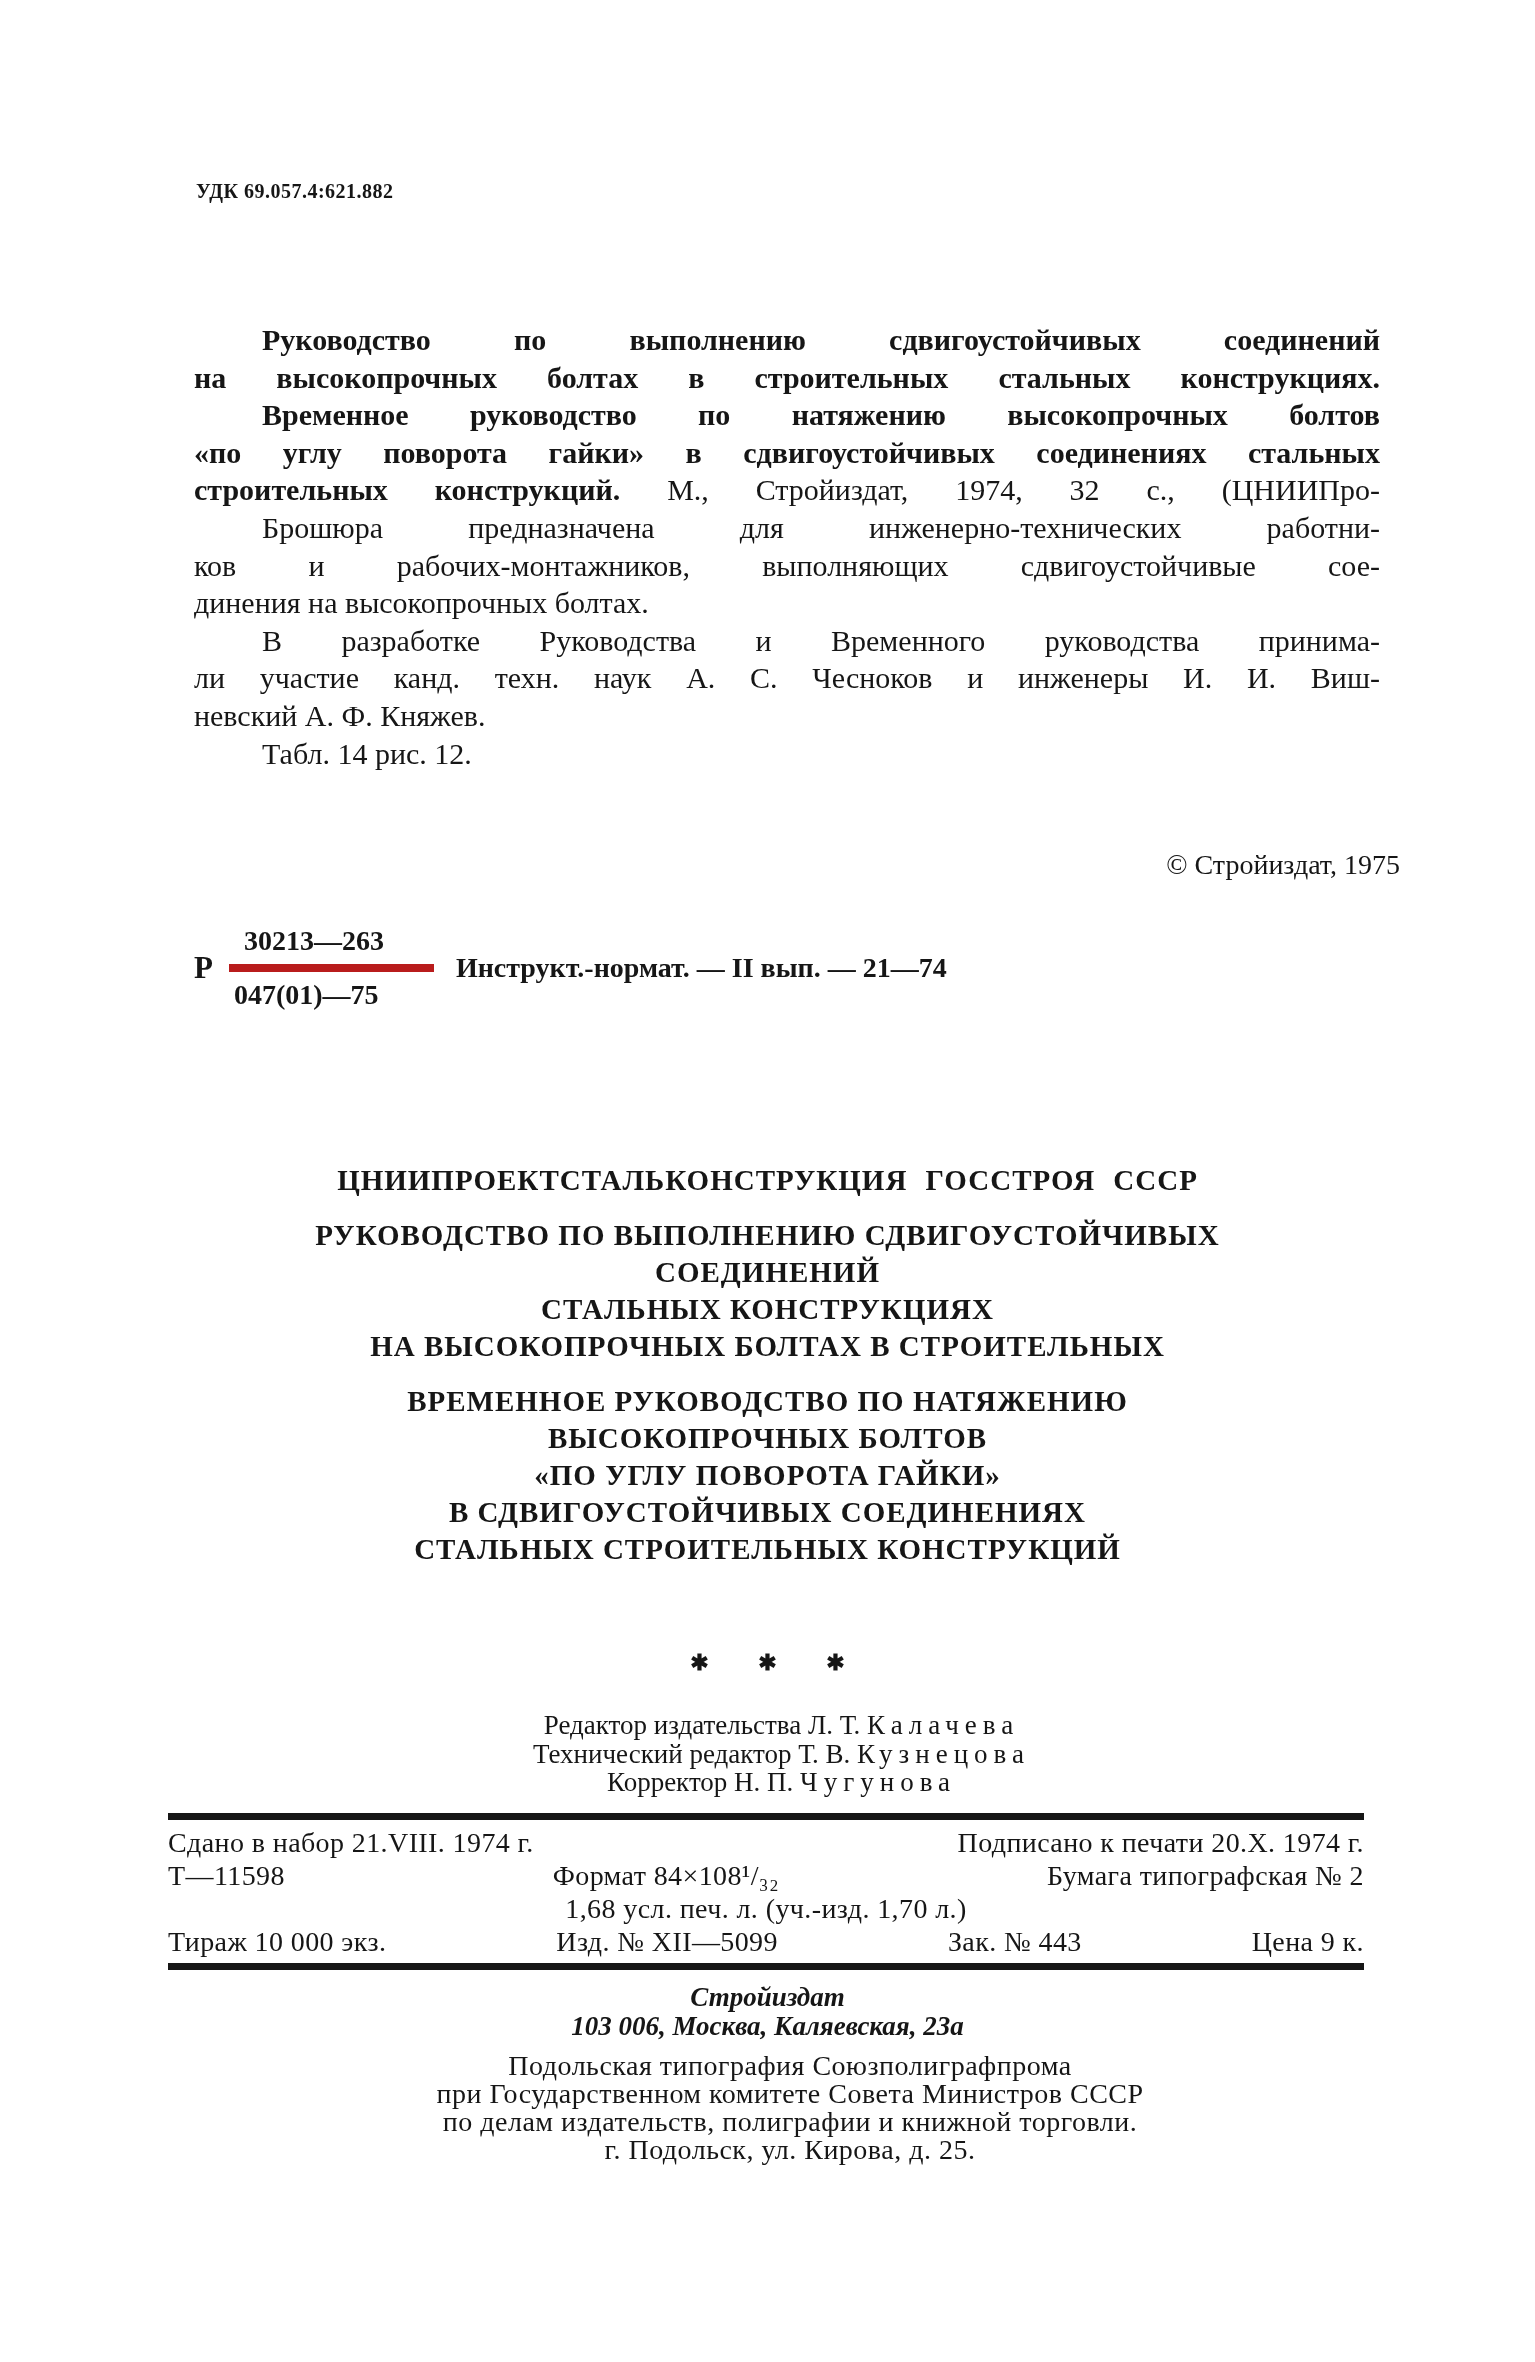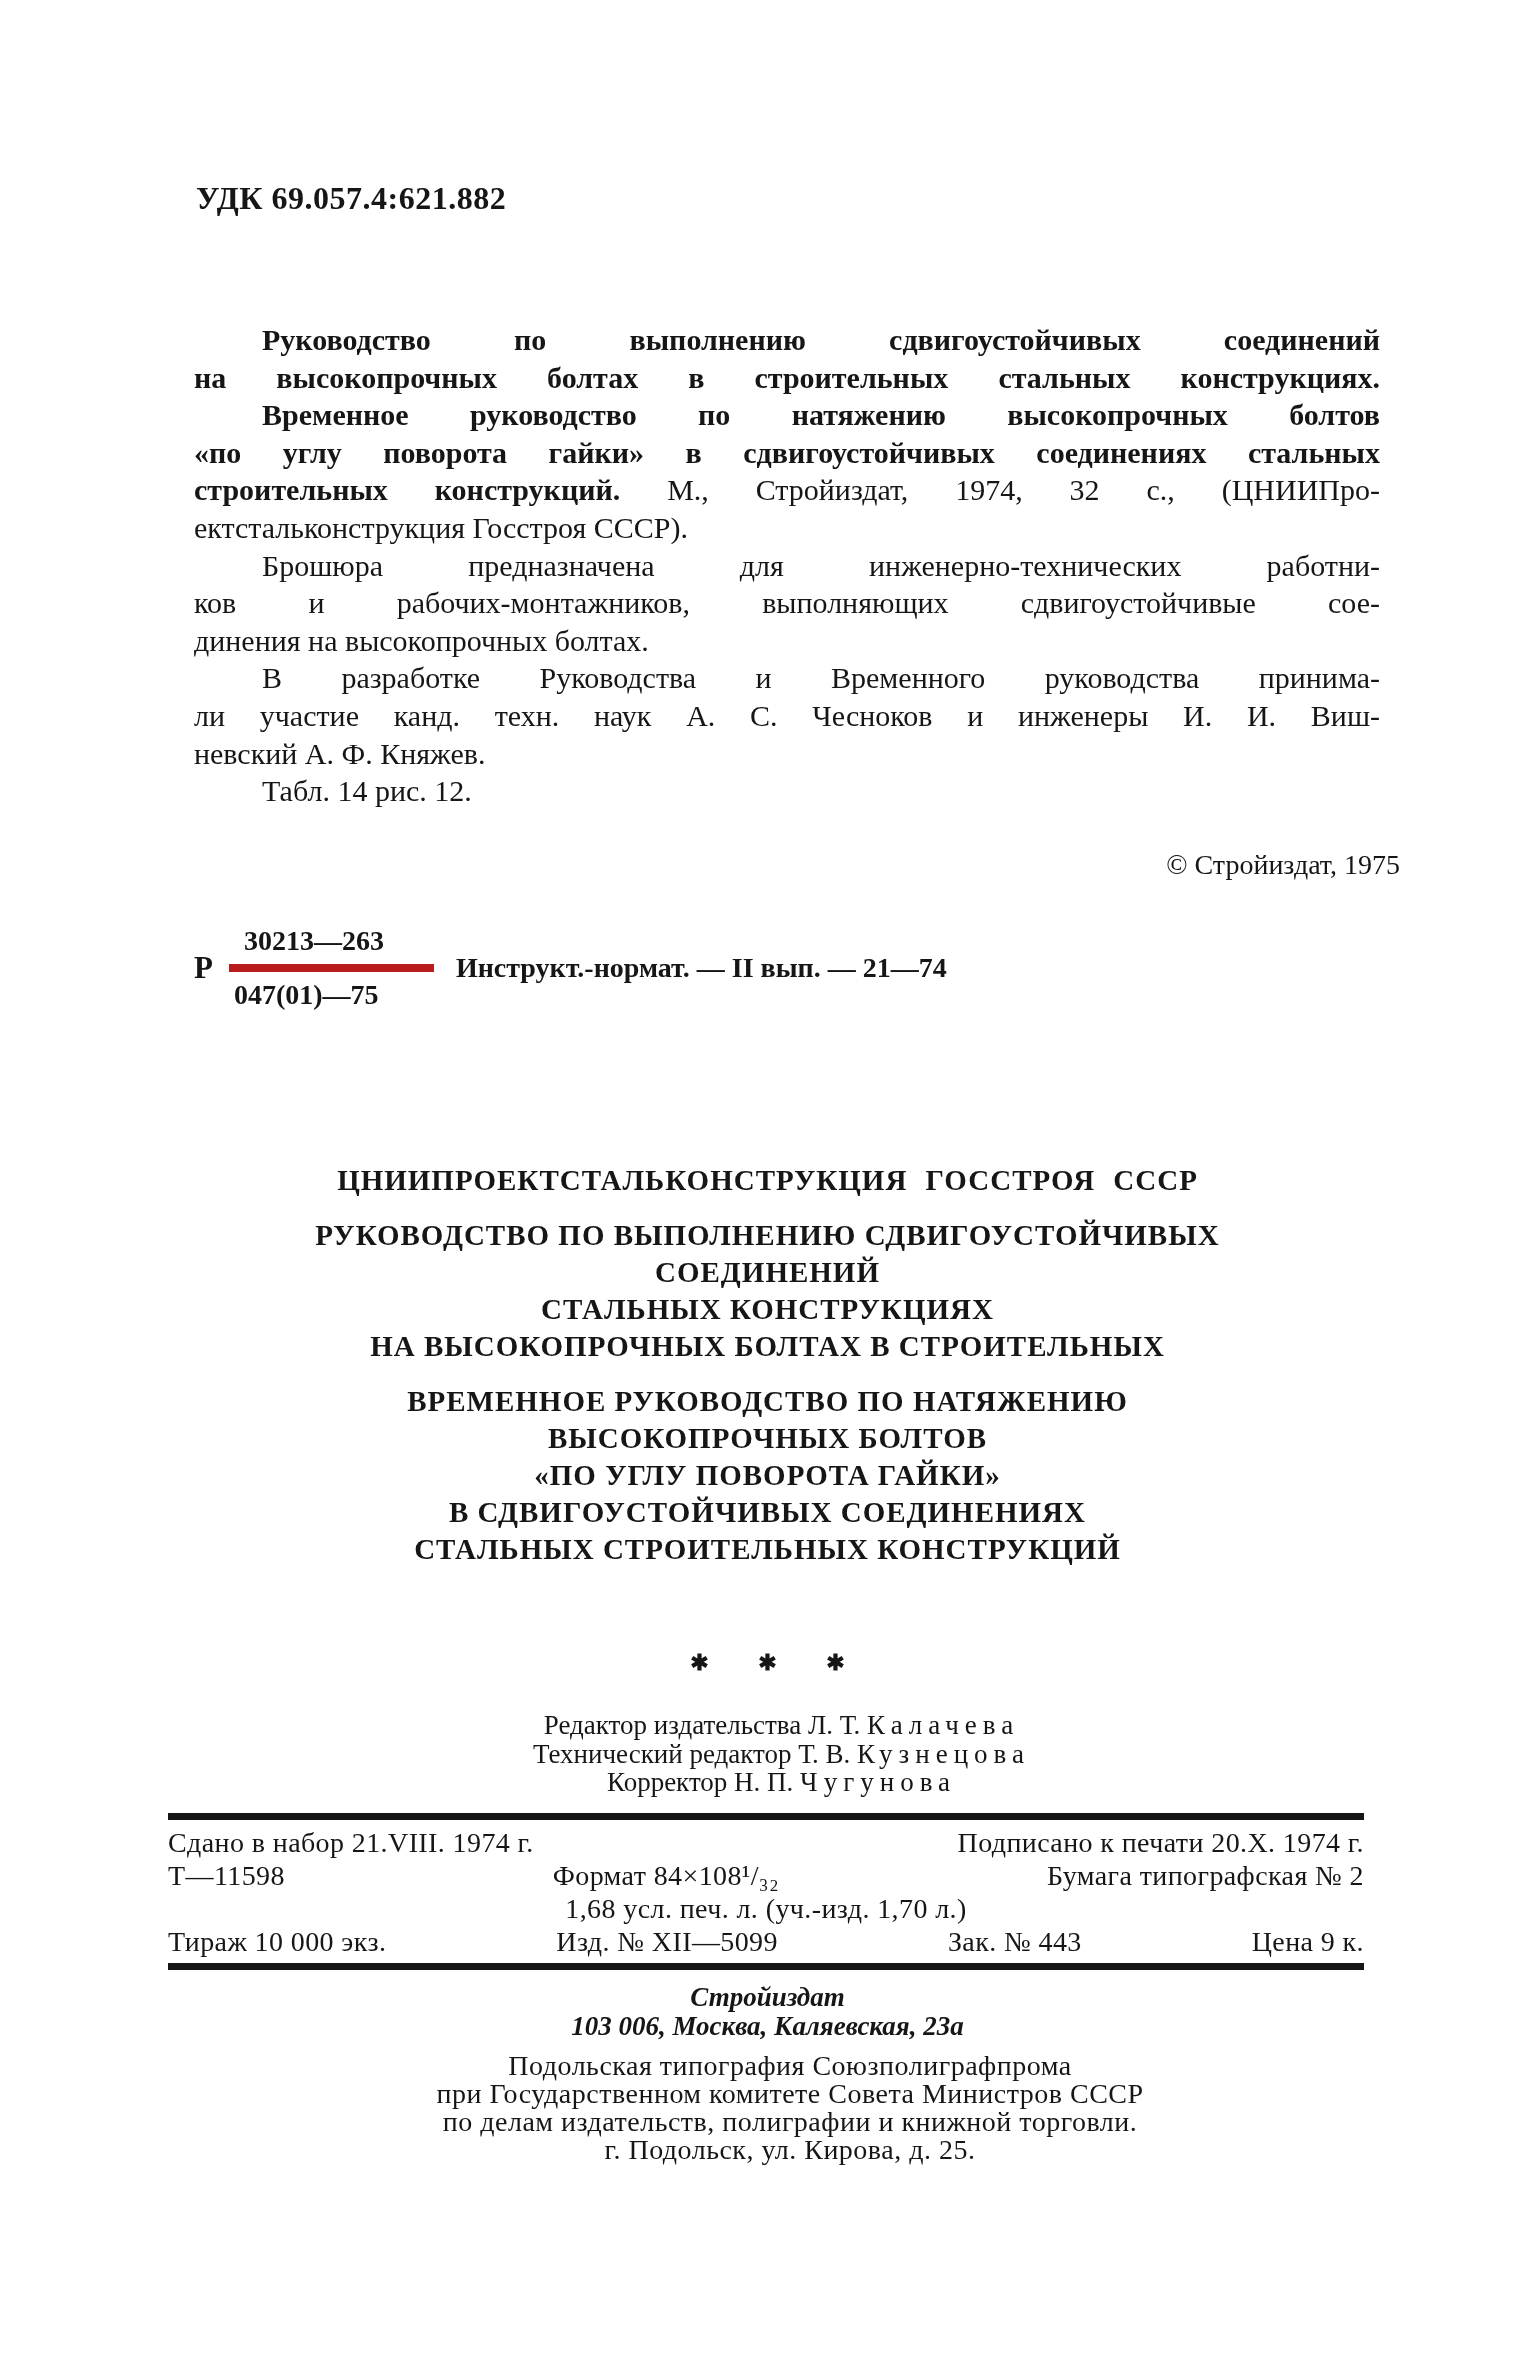--- a/index.html
+++ b/index.html
@@ -7,21 +7,21 @@
     position:relative;
     width:1535px; height:2362px;
     margin:0 auto;
     background:#ffffff;
     color:#161616;
     font-family:"Liberation Serif","DejaVu Serif",serif;
     overflow:hidden;
   }
   .abs { position:absolute; }
 
-  .udk { left:196px; top:180px; font-size:32px; font-weight:700; letter-spacing:.5px; }
+  .udk { left:196px; top:180px; font-size:20px; font-weight:700; letter-spacing:.5px; }
 
   .annotation { left:194px; top:321px; width:1186px; font-size:30px; }
   .a-line { line-height:37.6px; text-align:justify; text-align-last:justify; white-space:normal; }
   .a-line.left { text-align:left; text-align-last:left; }
   .a-line.indent { text-indent:68px; }
   .a-line .b { font-weight:700; }
 
   .copyright { right:135px; top:849px; font-size:28px; }
 
   .catalog { left:194px; top:925px; display:flex; align-items:center; font-size:28px; font-weight:700; }
@@ -67,21 +67,20 @@
       <div class="a-line indent"><span class="b">Руководство по выполнению сдвигоустойчивых соединений</span></div>
 
       <div class="a-line"><span class="b">на высокопрочных болтах в строительных стальных конструкциях.</span></div>
 
       <div class="a-line indent"><span class="b">Временное руководство по натяжению высокопрочных болтов</span></div>
 
       <div class="a-line"><span class="b">«по углу поворота гайки» в сдвигоустойчивых соединениях стальных</span></div>
 
       <div class="a-line"><span class="b">строительных конструкций. </span><span>М., Стройиздат, 1974, 32 с., (ЦНИИПро-</span></div>
 
-      <div class="a-line left"><span>ектстальконструкция Госстроя СССР).</span></div>
 
       <div class="a-line indent"><span>Брошюра предназначена для инженерно-технических работни-</span></div>
 
       <div class="a-line"><span>ков и рабочих-монтажников, выполняющих сдвигоустойчивые сое-</span></div>
 
       <div class="a-line left"><span>динения на высокопрочных болтах.</span></div>
 
       <div class="a-line indent"><span>В разработке Руководства и Временного руководства принима-</span></div>
 
       <div class="a-line"><span>ли участие канд. техн. наук А. С. Чесноков и инженеры И. И. Виш-</span></div>

